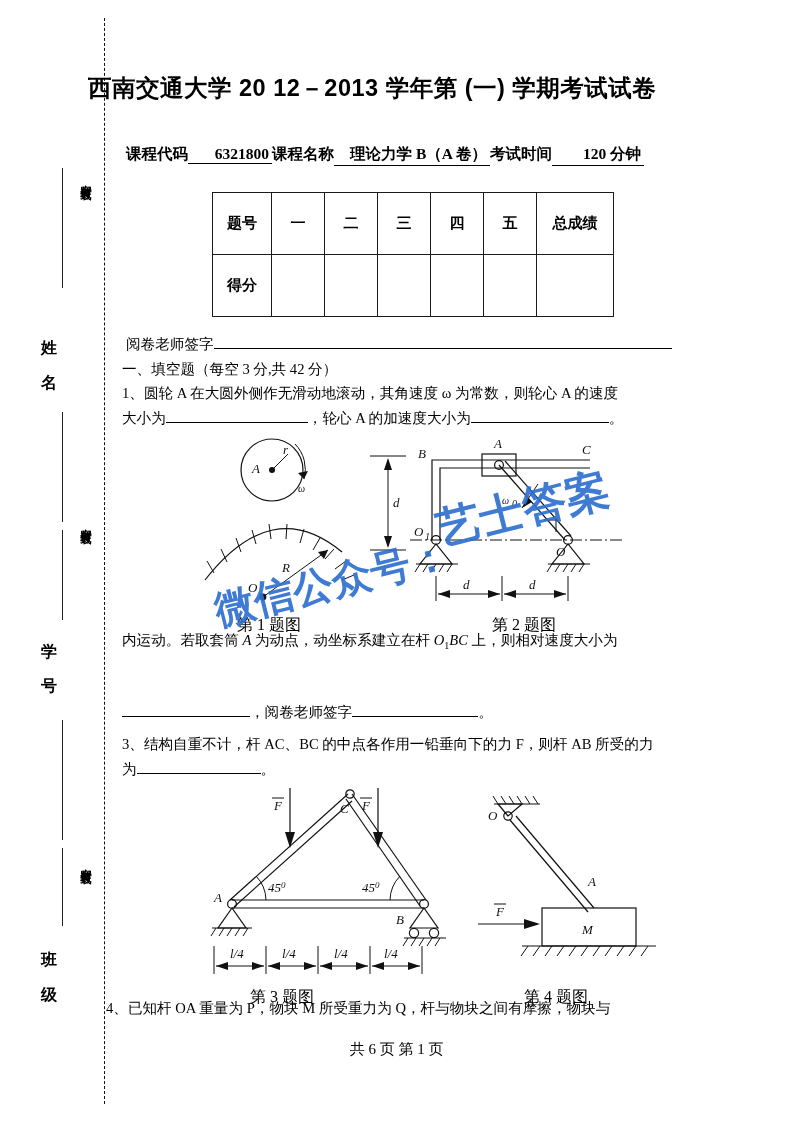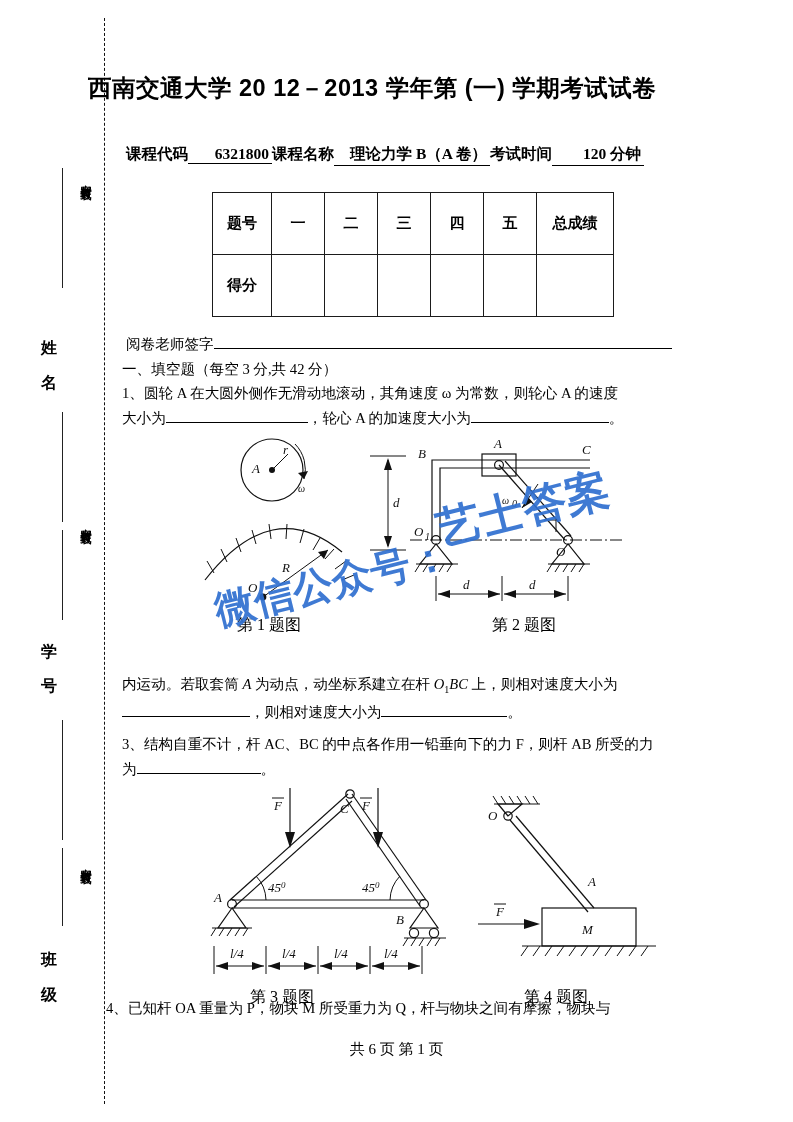--- a/index.html
+++ b/index.html
@@ -230,25 +230,25 @@
     <polygon class="fil" points="28,158 40,154 40,162"></polygon>
     <polygon class="fil" points="90,158 78,154 78,162"></polygon>
     <path class="lnT" d="M 94 158 L 156 158"></path>
     <polygon class="fil" points="94,158 106,154 106,162"></polygon>
     <polygon class="fil" points="156,158 144,154 144,162"></polygon>
     <text class="lbl" x="53" y="153">d</text>
     <text class="lbl" x="119" y="153">d</text>
   </svg>
   <div class="capt" style="left:492px;top:598px;">第 2 题图</div>
 
-  <div class="txt" style="left:122px;top:672px;text-align:right;">
+  <div class="txt" style="left:122px;top:628px;text-align:right;">
     内运动。若取套筒 <i>A</i> 为动点，动坐标系建立在杆 <i>O</i><span class="sub">1</span><i>BC</i> 上，则相对速度大小为
   </div>
   <div class="txt" style="left:122px;top:700px;">
-    <span class="blank" style="width:128px;"></span><span>，则相对速度大小为</span><span class="blank" style="width:126px;"></span><span>。</span>
+    <span class="blank" style="width:128px;"></span><span>，阅卷老师签字</span><span class="blank" style="width:126px;"></span><span>。</span>
   </div>
 
   <div class="txt" style="left:122px;top:732px;text-align:right;">3、结构自重不计，杆 AC、BC 的中点各作用一铅垂向下的力 F，则杆 AB 所受的力</div>
   <div class="txt" style="left:122px;top:757px;">
     <span>为</span><span class="blank" style="width:124px;"></span><span>。</span>
   </div>
 
   <svg width="250" height="190" style="left:200px;top:788px;">
 
     <path class="ln" d="M 30 112 L 148 6"></path>

